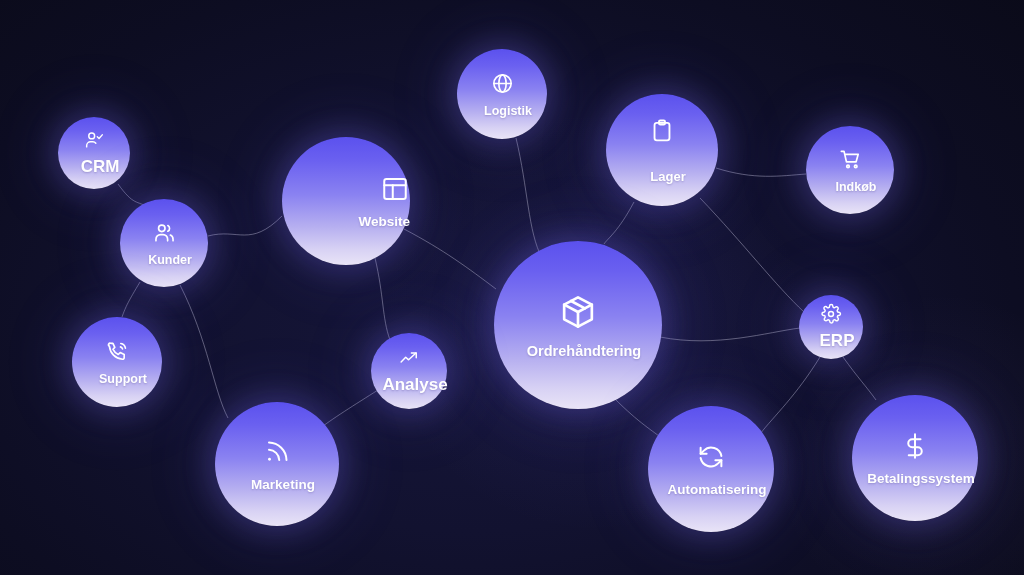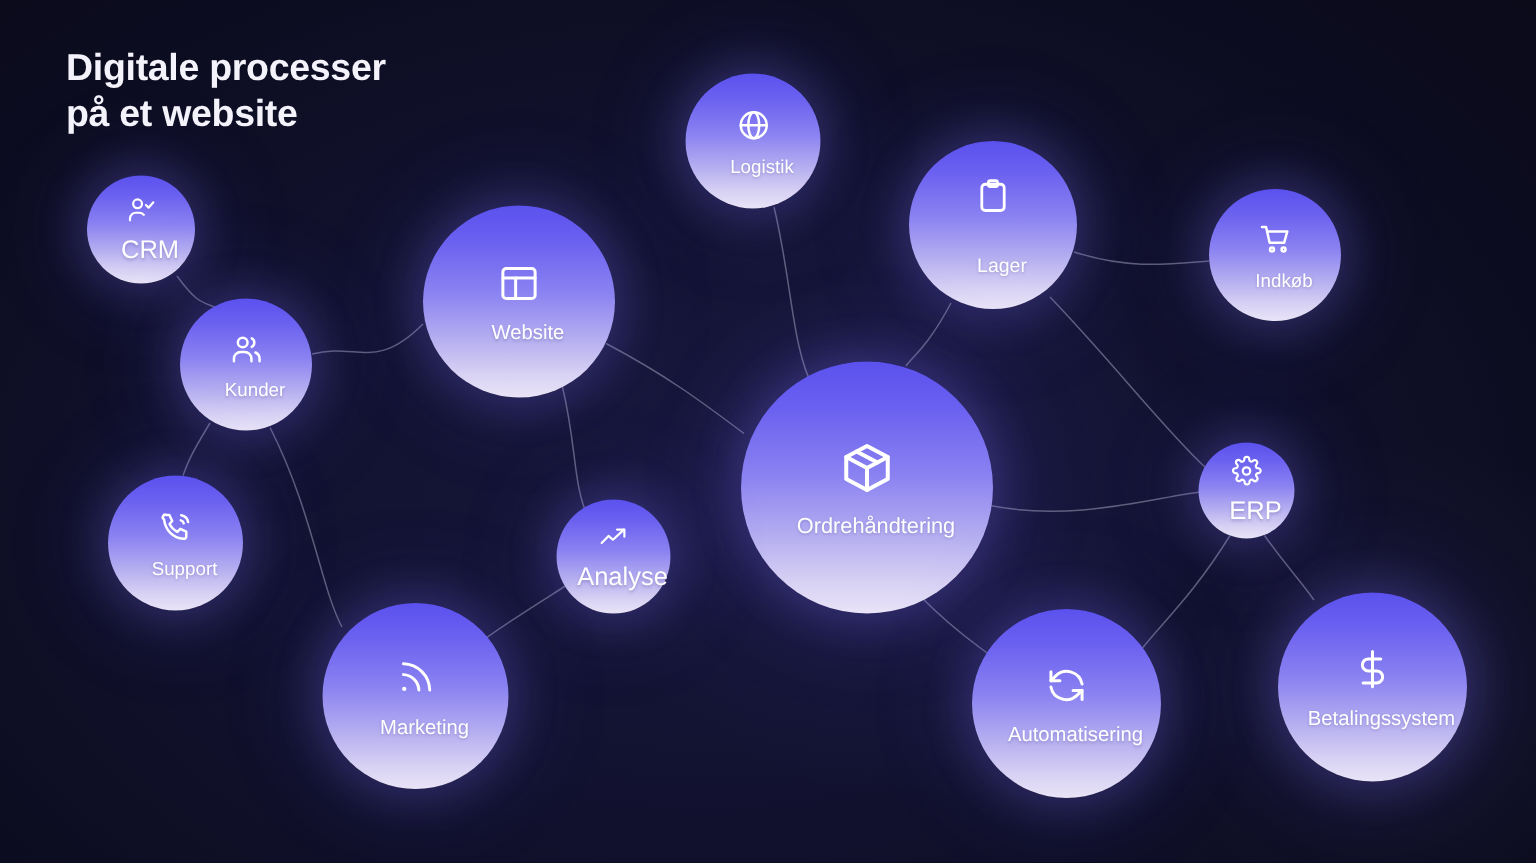--- a/index.html
+++ b/index.html
@@ -86,40 +86,38 @@
 
   .node .ico {
     display: block;
     line-height: 0;
     color: #ffffff;
   }
   .node .ico svg { display: block; }
 
   .node .lbl {
     color: #ffffff;
-    font-weight: normal;
+    font-weight: bold;
     white-space: nowrap;
     text-shadow: 0 1px 2px rgba(50,40,110,0.25);
     padding-left: 12px;
   }
 
   
   .sz-xl .lbl { font-size: 14.5px; margin-top: 11px; }
   .sz-lg .lbl { font-size: 13.5px; margin-top: 10px; }
   .sz-md .lbl { font-size: 13px;   margin-top: 24px; }
   .sz-sm .lbl { font-size: 12.5px; margin-top: 8px; }
   .sz-xs .lbl { font-size: 17px; margin-top: 6px; }
 </style>
 </head>
 <body>
 
 <div id="stage">
 
-  <div class="title">Digitale processer
-på et website</div>
 
   <svg id="links" viewBox="0 0 1024 575" xmlns="http://www.w3.org/2000/svg">
       <path d="M 118,184 C 134,206 136,200 150,208"></path>
       <path d="M 208,236 C 238,228 250,248 282,216"></path>
       <path d="M 140,282 C 128,302 126,306 122,317"></path>
       <path d="M 180,285 C 208,340 214,392 228,418"></path>
       <path d="M 404,229 C 444,250 468,268 496,289"></path>
       <path d="M 375,258 C 384,296 382,318 390,340"></path>
       <path d="M 378,390 C 356,404 330,420 318,430"></path>
       <path d="M 516,138 C 528,188 528,232 542,258"></path>
@@ -157,21 +155,21 @@
       <div class="node sz-sm" style="width: 90px; height: 90px; left: 72px; top: 317px;">
         <span class="ico">
           <svg width="25" height="25" viewBox="0 0 24 24" fill="none" stroke="currentColor" stroke-width="1.6" stroke-linecap="round" stroke-linejoin="round">
             <path d="M7.6 4.2 9.4 8 7.7 9.9a11 11 0 0 0 5 5L14.6 13l3.8 1.8v3.1a1.5 1.5 0 0 1-1.7 1.5C9.9 18.8 5 13.9 4.2 6.9A1.5 1.5 0 0 1 5.7 4.2z"></path>
             <path d="M15.2 4.3a5.4 5.4 0 0 1 4.4 4.4"></path>
             <path d="M14.9 7.6a2.6 2.6 0 0 1 1.9 1.9"></path>
           </svg>
         </span>
         <span class="lbl">Support</span>
       </div>
-      <div class="node sz-lg" style="width: 128px; height: 128px; left: 282px; top: 137px;">
+      <div class="node sz-lg" style="width: 128px; height: 128px; left: 282px; top: 137px; align-items: flex-end;">
         <span class="ico">
           <svg width="30" height="30" viewBox="0 0 24 24" fill="none" stroke="currentColor" stroke-width="1.6" stroke-linecap="round" stroke-linejoin="round">
             <rect x="3.4" y="4" width="17.2" height="16" rx="1.8"></rect>
             <line x1="3.4" y1="9" x2="20.6" y2="9"></line>
             <line x1="10.2" y1="9" x2="10.2" y2="20"></line>
           </svg>
         </span>
         <span class="lbl">Website</span>
       </div>
       <div class="node sz-sm" style="width: 90px; height: 90px; left: 457px; top: 49px;">

